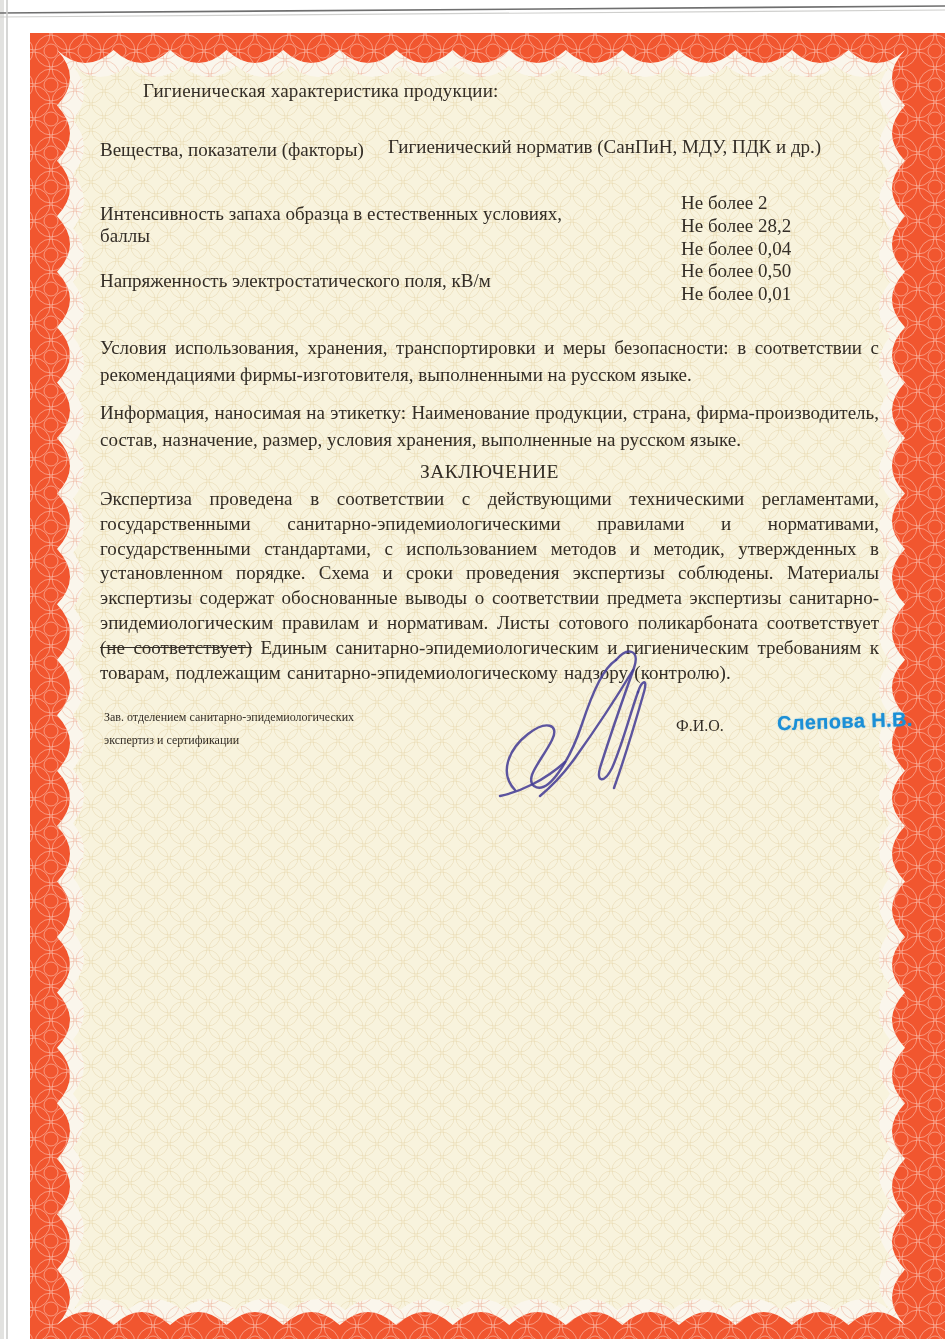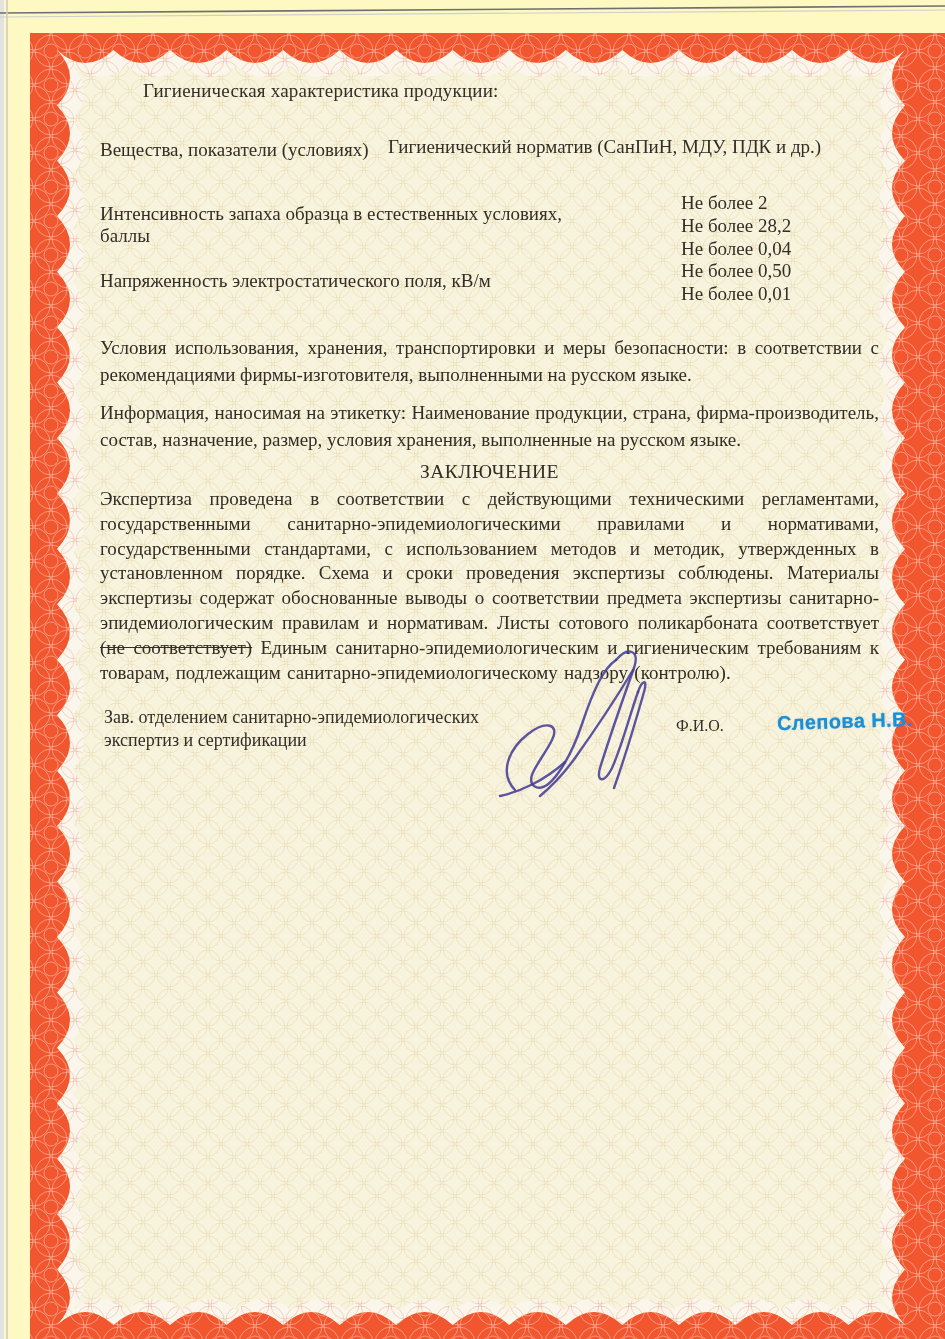--- a/index.html
+++ b/index.html
@@ -4,38 +4,38 @@
 <style>
   :root{
     --border-red:#f1562f;
     --paper-cream:#f8f3dd;
     --stamp-blue:#1b8fd6;
     --ink-blue:#453e96;
   }
   html,body{margin:0;padding:0;background:#e8e8e8;}
   .stage{
     position:relative;width:945px;height:1339px;overflow:hidden;
-    background:#fef9c3;
+    background:#ffffff;
     font-family:"Liberation Serif","DejaVu Serif",serif;
   }
   svg.bg{position:absolute;left:0;top:0;z-index:0;}
   .content{position:absolute;left:0;top:0;width:945px;height:1339px;z-index:1;color:#332d26;}
   .abs{position:absolute;}
   .title{left:143px;top:80px;font-size:19px;letter-spacing:.2px;}
   .colhead-sub{left:100px;top:139px;font-size:19px;}
   .colhead-norm{left:388px;top:136px;font-size:19px;}
   .params{left:100px;top:180px;width:545px;font-size:19px;line-height:22.6px;white-space:pre-line;}
   .norms{left:645px;top:192px;font-size:19px;line-height:22.8px;margin-left:36px;}
   .para{width:779px;text-align:justify;font-size:19px;}
   .conditions{left:100px;top:334px;line-height:27px;}
   .labelinfo{left:100px;top:399px;line-height:27px;}
   .concl-head{left:100px;top:461px;width:779px;text-align:center;font-size:19.5px;letter-spacing:.5px;}
   .conclusion{left:100px;top:487px;line-height:24.8px;word-spacing:1.5px;}
   .strike{text-decoration:line-through;}
-  .role{left:104px;top:706px;width:380px;font-size:18px;line-height:23px;white-space:pre-line;}
+  .role{left:104px;top:706px;width:380px;font-size:12px;line-height:23px;white-space:pre-line;}
   .fio{left:676px;top:717px;font-size:16px;}
   .stamp{
     left:777px;top:710px;font-family:"Liberation Sans","DejaVu Sans",sans-serif;
     font-weight:bold;font-size:20px;color:var(--stamp-blue);
     transform:rotate(-1.8deg);letter-spacing:.4px;
     text-shadow:0 0 1.2px rgba(27,143,214,.75);
   }
   svg.sig{position:absolute;left:480px;top:630px;z-index:2;}
   .sig path{fill:none;stroke:var(--ink-blue);stroke-width:2.4;stroke-linecap:round;stroke-linejoin:round;opacity:.88;}
 </style>
@@ -90,21 +90,21 @@
     <path id="creamTex" fill="url(#pg-cream)" d="M 73 66 Q 100.23333333333333 88 127.46666666666667 66 Q 154.7 88 181.93333333333334 66 Q 209.16666666666669 88 236.4 66 Q 263.6333333333333 88 290.8666666666667 66 Q 318.1 88 345.33333333333337 66 Q 372.56666666666666 88 399.8 66 Q 427.03333333333336 88 454.26666666666665 66 Q 481.5 88 508.73333333333335 66 Q 535.9666666666667 88 563.2 66 Q 590.4333333333334 88 617.6666666666667 66 Q 644.9 88 672.1333333333333 66 Q 699.3666666666667 88 726.6 66 Q 753.8333333333334 88 781.0666666666667 66 Q 808.3000000000001 88 835.5333333333333 66 Q 862.7666666666667 88 890 66 Q 868 93.04347826086956 890 120.08695652173913 Q 868 147.1304347826087 890 174.17391304347825 Q 868 201.21739130434784 890 228.2608695652174 Q 868 255.30434782608697 890 282.3478260869565 Q 868 309.3913043478261 890 336.4347826086957 Q 868 363.47826086956525 890 390.5217391304348 Q 868 417.5652173913044 890 444.60869565217394 Q 868 471.6521739130435 890 498.69565217391306 Q 868 525.7391304347826 890 552.7826086956522 Q 868 579.8260869565217 890 606.8695652173914 Q 868 633.9130434782609 890 660.9565217391305 Q 868 688 890 715.0434782608696 Q 868 742.0869565217391 890 769.1304347826087 Q 868 796.1739130434783 890 823.2173913043479 Q 868 850.2608695652174 890 877.304347826087 Q 868 904.3478260869565 890 931.3913043478261 Q 868 958.4347826086957 890 985.4782608695652 Q 868 1012.5217391304349 890 1039.5652173913045 Q 868 1066.608695652174 890 1093.6521739130435 Q 868 1120.695652173913 890 1147.7391304347827 Q 868 1174.7826086956522 890 1201.8260869565217 Q 868 1228.8695652173913 890 1255.913043478261 Q 868 1282.9565217391305 890 1310 Q 862.7666666666667 1288 835.5333333333333 1310 Q 808.3 1288 781.0666666666666 1310 Q 753.8333333333333 1288 726.6 1310 Q 699.3666666666667 1288 672.1333333333333 1310 Q 644.9 1288 617.6666666666666 1310 Q 590.4333333333334 1288 563.2 1310 Q 535.9666666666667 1288 508.73333333333335 1310 Q 481.5 1288 454.26666666666665 1310 Q 427.0333333333333 1288 399.79999999999995 1310 Q 372.5666666666666 1288 345.33333333333326 1310 Q 318.1 1288 290.8666666666667 1310 Q 263.6333333333333 1288 236.39999999999998 1310 Q 209.16666666666663 1288 181.93333333333328 1310 Q 154.69999999999993 1288 127.4666666666667 1310 Q 100.23333333333335 1288 73 1310 Q 95 1282.9565217391305 73 1255.9130434782608 Q 95 1228.8695652173913 73 1201.8260869565217 Q 95 1174.7826086956522 73 1147.7391304347825 Q 95 1120.695652173913 73 1093.6521739130435 Q 95 1066.608695652174 73 1039.5652173913043 Q 95 1012.5217391304348 73 985.4782608695652 Q 95 958.4347826086956 73 931.391304347826 Q 95 904.3478260869565 73 877.304347826087 Q 95 850.2608695652174 73 823.2173913043478 Q 95 796.1739130434783 73 769.1304347826086 Q 95 742.0869565217391 73 715.0434782608695 Q 95 688 73 660.9565217391304 Q 95 633.9130434782609 73 606.8695652173913 Q 95 579.8260869565217 73 552.7826086956521 Q 95 525.7391304347826 73 498.695652173913 Q 95 471.6521739130435 73 444.6086956521739 Q 95 417.56521739130426 73 390.52173913043475 Q 95 363.47826086956513 73 336.4347826086956 Q 95 309.391304347826 73 282.3478260869565 Q 95 255.304347826087 73 228.26086956521726 Q 95 201.21739130434776 73 174.17391304347825 Q 95 147.13043478260875 73 120.08695652173901 Q 95 93.0434782608695 73 66 Z"></path>
 
     <path id="redFrame" fill-rule="evenodd" style="fill:var(--border-red)" d="M 30 33 H 945 V 1339 H 30 Z M 57 50 Q 85.26666666666667 76 113.53333333333333 50 Q 141.8 76 170.06666666666666 50 Q 198.33333333333331 76 226.6 50 Q 254.86666666666667 76 283.1333333333333 50 Q 311.4 76 339.66666666666663 50 Q 367.93333333333334 76 396.2 50 Q 424.46666666666664 76 452.73333333333335 50 Q 481 76 509.26666666666665 50 Q 537.5333333333333 76 565.8 50 Q 594.0666666666666 76 622.3333333333333 50 Q 650.6 76 678.8666666666667 50 Q 707.1333333333333 76 735.4 50 Q 763.6666666666666 76 791.9333333333333 50 Q 820.1999999999999 76 848.4666666666667 50 Q 876.7333333333333 76 905 50 Q 879 77.71739130434783 905 105.43478260869566 Q 879 133.15217391304347 905 160.8695652173913 Q 879 188.58695652173913 905 216.30434782608694 Q 879 244.02173913043478 905 271.7391304347826 Q 879 299.4565217391304 905 327.17391304347825 Q 879 354.89130434782606 905 382.6086956521739 Q 879 410.3260869565217 905 438.04347826086956 Q 879 465.7608695652174 905 493.4782608695652 Q 879 521.195652173913 905 548.9130434782608 Q 879 576.6304347826086 905 604.3478260869565 Q 879 632.0652173913043 905 659.7826086956521 Q 879 687.5 905 715.2173913043478 Q 879 742.9347826086956 905 770.6521739130434 Q 879 798.3695652173913 905 826.0869565217391 Q 879 853.8043478260869 905 881.5217391304348 Q 879 909.2391304347825 905 936.9565217391304 Q 879 964.6739130434783 905 992.391304347826 Q 879 1020.1086956521739 905 1047.8260869565215 Q 879 1075.5434782608695 905 1103.2608695652173 Q 879 1130.9782608695652 905 1158.695652173913 Q 879 1186.4130434782608 905 1214.1304347826085 Q 879 1241.8478260869565 905 1269.5652173913043 Q 879 1297.282608695652 905 1325 Q 876.7333333333333 1299 848.4666666666667 1325 Q 820.2 1299 791.9333333333334 1325 Q 763.6666666666667 1299 735.4 1325 Q 707.1333333333333 1299 678.8666666666667 1325 Q 650.6 1299 622.3333333333334 1325 Q 594.0666666666666 1299 565.8 1325 Q 537.5333333333333 1299 509.26666666666665 1325 Q 481 1299 452.73333333333335 1325 Q 424.4666666666667 1299 396.20000000000005 1325 Q 367.9333333333334 1299 339.66666666666674 1325 Q 311.4 1299 283.1333333333333 1325 Q 254.86666666666667 1299 226.60000000000002 1325 Q 198.33333333333337 1299 170.06666666666672 1325 Q 141.80000000000007 1299 113.5333333333333 1325 Q 85.26666666666665 1299 57 1325 Q 83 1297.2826086956522 57 1269.5652173913043 Q 83 1241.8478260869565 57 1214.1304347826087 Q 83 1186.413043478261 57 1158.695652173913 Q 83 1130.9782608695652 57 1103.2608695652175 Q 83 1075.5434782608695 57 1047.8260869565217 Q 83 1020.108695652174 57 992.3913043478261 Q 83 964.6739130434783 57 936.9565217391305 Q 83 909.2391304347826 57 881.5217391304348 Q 83 853.804347826087 57 826.0869565217392 Q 83 798.3695652173914 57 770.6521739130435 Q 83 742.9347826086957 57 715.2173913043479 Q 83 687.5 57 659.7826086956522 Q 83 632.0652173913044 57 604.3478260869566 Q 83 576.6304347826087 57 548.9130434782609 Q 83 521.1956521739131 57 493.47826086956525 Q 83 465.7608695652175 57 438.0434782608696 Q 83 410.32608695652175 57 382.608695652174 Q 83 354.8913043478261 57 327.17391304347836 Q 83 299.4565217391305 57 271.73913043478274 Q 83 244.02173913043475 57 216.304347826087 Q 83 188.58695652173924 57 160.86956521739148 Q 83 133.1521739130435 57 105.43478260869574 Q 83 77.71739130434798 57 50 Z"></path>
     <path id="redTex" fill-rule="evenodd" fill="url(#pg-red)" d="M 30 33 H 945 V 1339 H 30 Z M 57 50 Q 85.26666666666667 76 113.53333333333333 50 Q 141.8 76 170.06666666666666 50 Q 198.33333333333331 76 226.6 50 Q 254.86666666666667 76 283.1333333333333 50 Q 311.4 76 339.66666666666663 50 Q 367.93333333333334 76 396.2 50 Q 424.46666666666664 76 452.73333333333335 50 Q 481 76 509.26666666666665 50 Q 537.5333333333333 76 565.8 50 Q 594.0666666666666 76 622.3333333333333 50 Q 650.6 76 678.8666666666667 50 Q 707.1333333333333 76 735.4 50 Q 763.6666666666666 76 791.9333333333333 50 Q 820.1999999999999 76 848.4666666666667 50 Q 876.7333333333333 76 905 50 Q 879 77.71739130434783 905 105.43478260869566 Q 879 133.15217391304347 905 160.8695652173913 Q 879 188.58695652173913 905 216.30434782608694 Q 879 244.02173913043478 905 271.7391304347826 Q 879 299.4565217391304 905 327.17391304347825 Q 879 354.89130434782606 905 382.6086956521739 Q 879 410.3260869565217 905 438.04347826086956 Q 879 465.7608695652174 905 493.4782608695652 Q 879 521.195652173913 905 548.9130434782608 Q 879 576.6304347826086 905 604.3478260869565 Q 879 632.0652173913043 905 659.7826086956521 Q 879 687.5 905 715.2173913043478 Q 879 742.9347826086956 905 770.6521739130434 Q 879 798.3695652173913 905 826.0869565217391 Q 879 853.8043478260869 905 881.5217391304348 Q 879 909.2391304347825 905 936.9565217391304 Q 879 964.6739130434783 905 992.391304347826 Q 879 1020.1086956521739 905 1047.8260869565215 Q 879 1075.5434782608695 905 1103.2608695652173 Q 879 1130.9782608695652 905 1158.695652173913 Q 879 1186.4130434782608 905 1214.1304347826085 Q 879 1241.8478260869565 905 1269.5652173913043 Q 879 1297.282608695652 905 1325 Q 876.7333333333333 1299 848.4666666666667 1325 Q 820.2 1299 791.9333333333334 1325 Q 763.6666666666667 1299 735.4 1325 Q 707.1333333333333 1299 678.8666666666667 1325 Q 650.6 1299 622.3333333333334 1325 Q 594.0666666666666 1299 565.8 1325 Q 537.5333333333333 1299 509.26666666666665 1325 Q 481 1299 452.73333333333335 1325 Q 424.4666666666667 1299 396.20000000000005 1325 Q 367.9333333333334 1299 339.66666666666674 1325 Q 311.4 1299 283.1333333333333 1325 Q 254.86666666666667 1299 226.60000000000002 1325 Q 198.33333333333337 1299 170.06666666666672 1325 Q 141.80000000000007 1299 113.5333333333333 1325 Q 85.26666666666665 1299 57 1325 Q 83 1297.2826086956522 57 1269.5652173913043 Q 83 1241.8478260869565 57 1214.1304347826087 Q 83 1186.413043478261 57 1158.695652173913 Q 83 1130.9782608695652 57 1103.2608695652175 Q 83 1075.5434782608695 57 1047.8260869565217 Q 83 1020.108695652174 57 992.3913043478261 Q 83 964.6739130434783 57 936.9565217391305 Q 83 909.2391304347826 57 881.5217391304348 Q 83 853.804347826087 57 826.0869565217392 Q 83 798.3695652173914 57 770.6521739130435 Q 83 742.9347826086957 57 715.2173913043479 Q 83 687.5 57 659.7826086956522 Q 83 632.0652173913044 57 604.3478260869566 Q 83 576.6304347826087 57 548.9130434782609 Q 83 521.1956521739131 57 493.47826086956525 Q 83 465.7608695652175 57 438.0434782608696 Q 83 410.32608695652175 57 382.608695652174 Q 83 354.8913043478261 57 327.17391304347836 Q 83 299.4565217391305 57 271.73913043478274 Q 83 244.02173913043475 57 216.304347826087 Q 83 188.58695652173924 57 160.86956521739148 Q 83 133.1521739130435 57 105.43478260869574 Q 83 77.71739130434798 57 50 Z"></path>
   </svg>
 
   <div class="content">
 
     <div class="abs title">Гигиеническая характеристика продукции:</div>
 
-    <div class="abs colhead-sub">Вещества, показатели (условиях)</div>
+    <div class="abs colhead-sub">Вещества, показатели (факторы)</div>
     <div class="abs colhead-norm">Гигиенический норматив (СанПиН, МДУ, ПДК и др.)</div>
 
     <div class="abs params">
       <div>Интенсивность запаха образца в естественных условиях,
 баллы</div>
       <div>Напряженность электростатического поля, кВ/м</div>
     </div>
 
     <div class="abs norms">
       <div>Не более 2</div>

